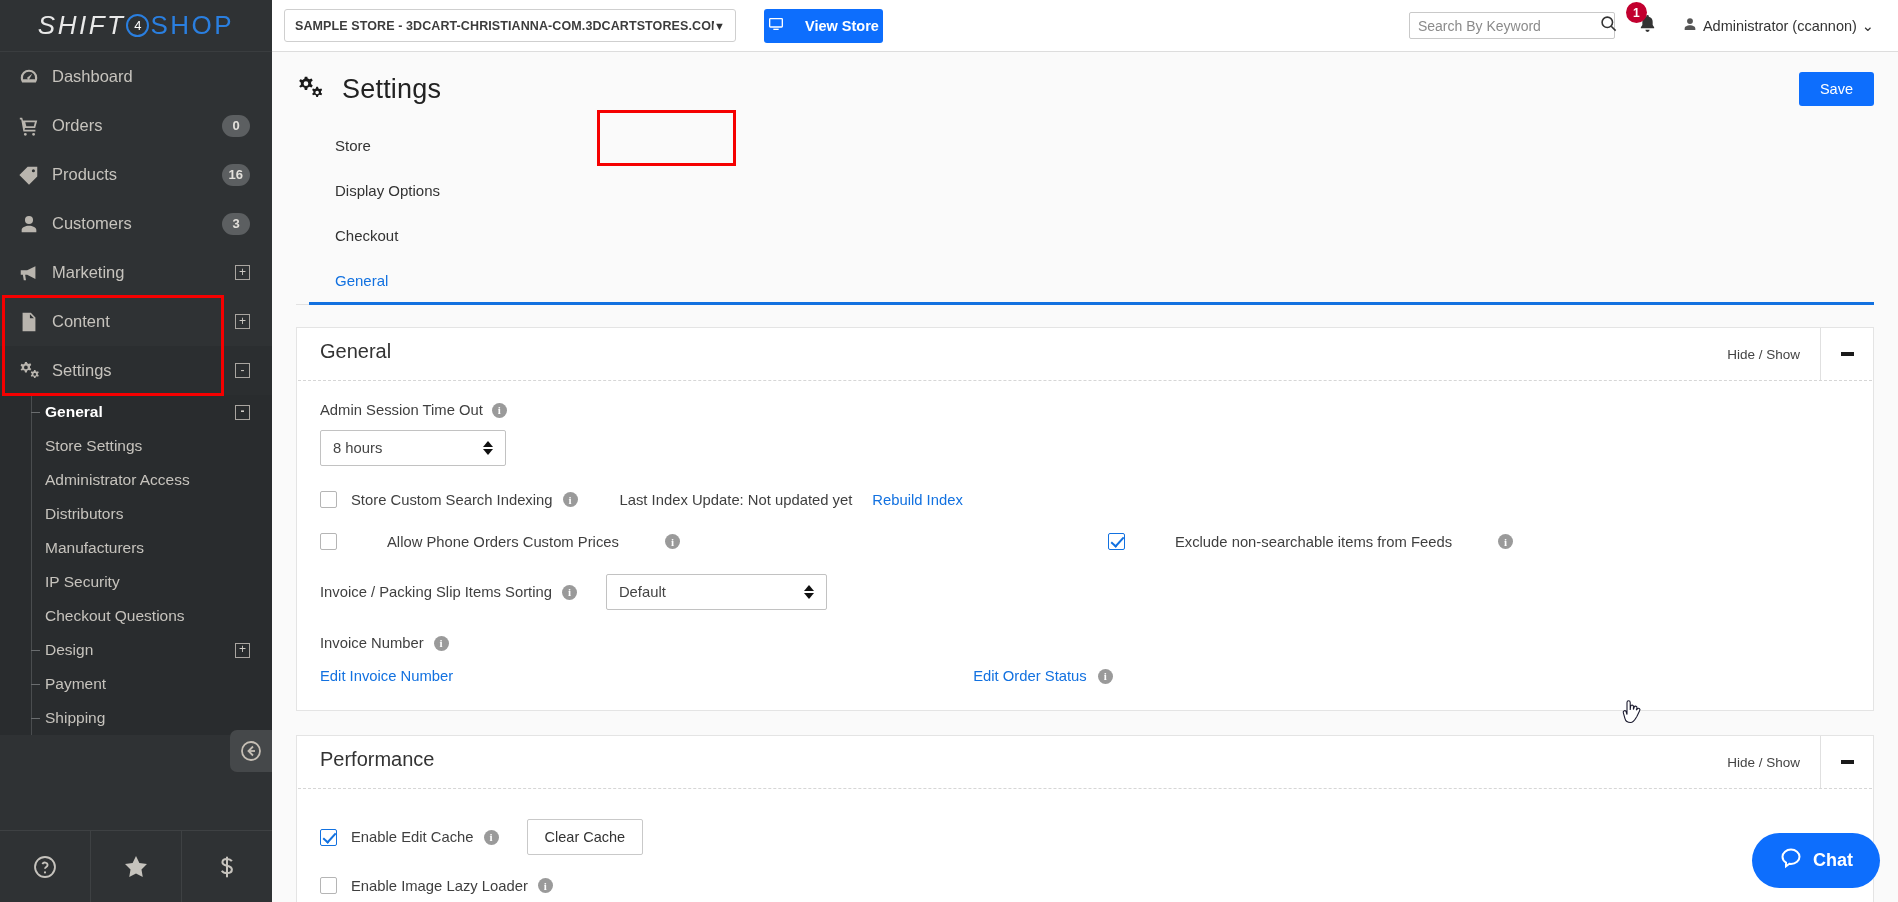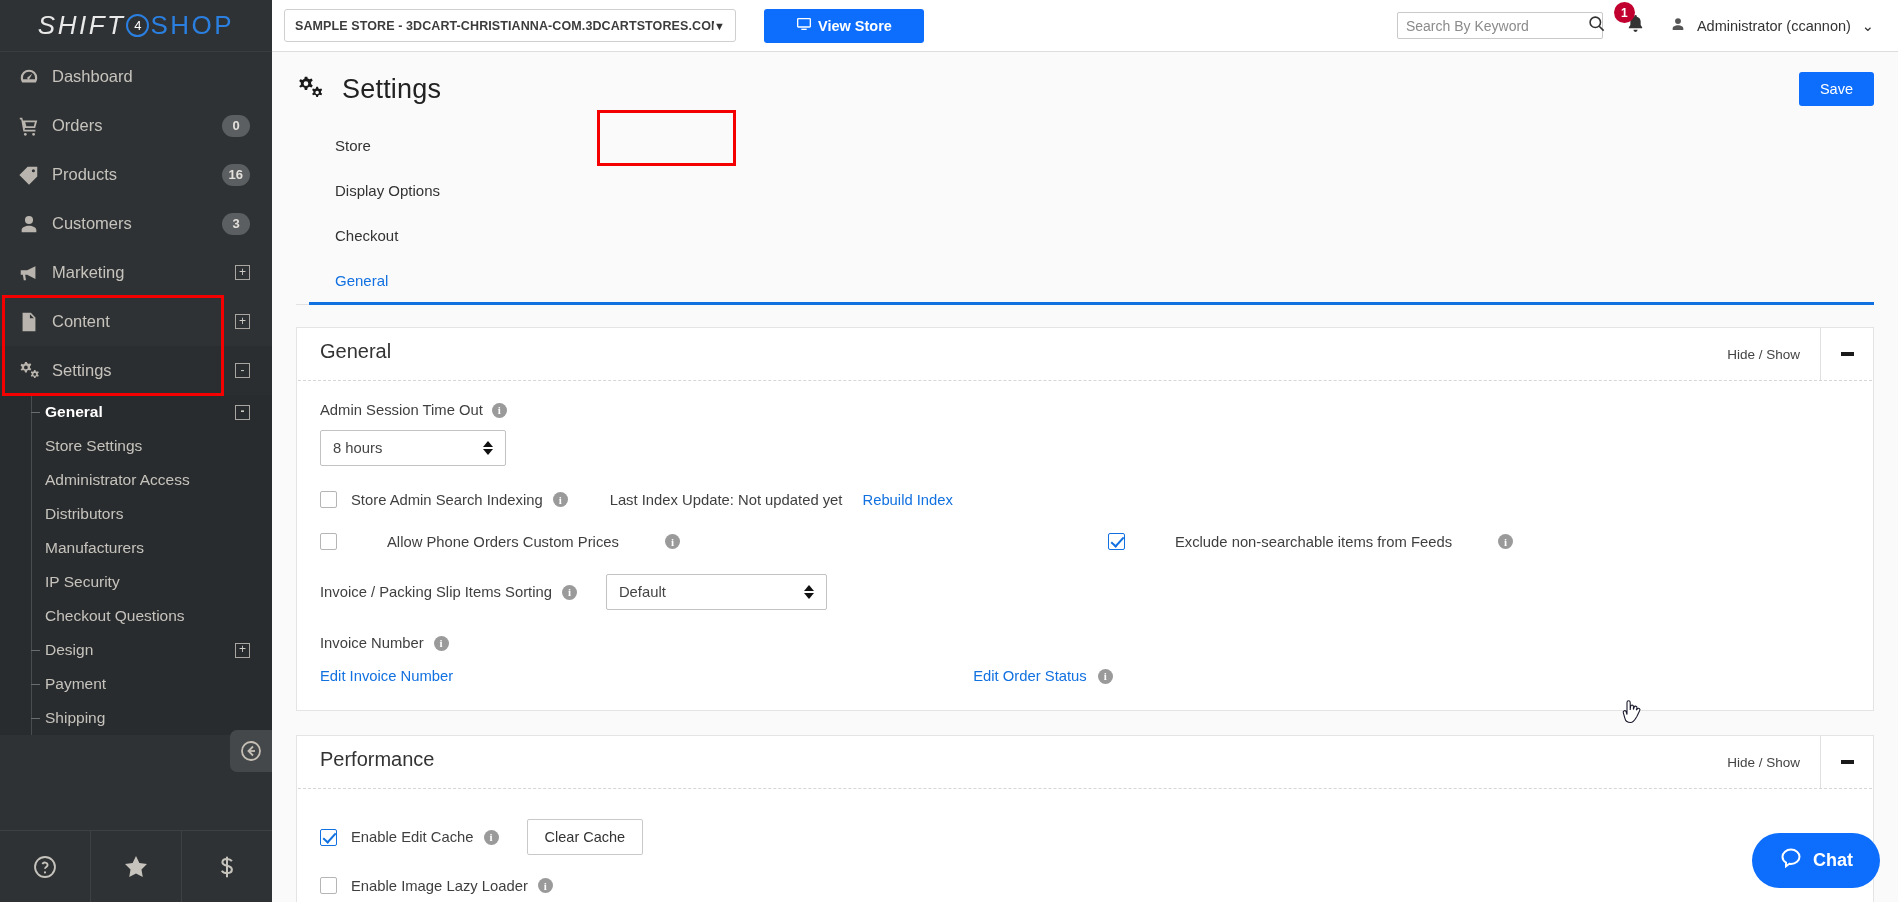--- a/index.html
+++ b/index.html
@@ -132,21 +132,21 @@
     font-size: 12.5px; font-weight: 700; color: #3d3d3d; letter-spacing: .1px;
     cursor: pointer;
   }
   .store-select .nm { flex: 1 1 auto; white-space: nowrap; overflow: hidden; }
   .store-select .car { font-size: 11px; color: #333; }
   .view-store {
     margin-left: 28px;
     height: 34px; background: #0d6efd; color: #fff;
     border: none; border-radius: 3px;
     font-size: 14.5px; font-weight: 600;
-    padding: 0 32px; display: flex; align-items: center; gap: 6px;
+    padding: 0 4px; display: flex; align-items: center; gap: 21px;
     cursor: pointer; font-family: "Liberation Sans", sans-serif;
   }
   .topbar-right {
     margin-left: auto; display: flex; align-items: center; gap: 0;
   }
   .search-box {
     width: 206px; height: 27px; border: 1px solid #c9c9c9; border-radius: 2px;
     display: flex; align-items: center; padding: 0 8px; background: #fff;
   }
   .search-box input {
@@ -156,21 +156,21 @@
   .search-box input::placeholder { color: #8b8b8b; }
   .bell-wrap { position: relative; margin-left: 22px; cursor: pointer; }
   .bell-badge {
     position: absolute; top: -11px; left: -11px;
     background: #c2002f; color: #fff;
     width: 21px; height: 21px; border-radius: 50%;
     font-size: 12px; font-weight: 700;
     display: flex; align-items: center; justify-content: center;
   }
   .acct {
-    margin-left: 24px; display: flex; align-items: center; gap: 11px;
+    margin-left: 24px; display: flex; align-items: center; gap: 5px;
     font-size: 14.5px; color: #333; cursor: pointer;
   }
 
   
   .page-head {
     background: #fafafa;
     padding: 20px 24px 0 24px;
     flex: 0 0 auto;
     position: relative;
   }
@@ -543,21 +543,21 @@
         <div class="sel-box" style="width:186px; margin-top:12px;">
           <span class="val">8 hours</span>
           <span class="sel-arrows">
               <i class="up"></i>
               <i class="dn"></i>
             </span>
         </div>
 
         <div class="row" style="margin-top:25px;">
           <span class="cbx"></span>
-          <span class="cbx-label">Store Admin Search Indexing</span>
+          <span class="cbx-label">Store Custom Search Indexing</span>
           <span class="info-i" style="margin-left:10px;">i</span>
           <span class="muted" style="margin-left:42px;">Last Index Update: Not updated yet</span>
           <span class="lnk" style="margin-left:20px;">Rebuild Index</span>
         </div>
 
         <div class="row" style="margin-top:25px;gap:36px;">
           <span class="cbx"></span>
           <span class="cbx-label">Allow Phone Orders Custom Prices</span>
           <span class="info-i" style="margin-left:10px;">i</span>
 

